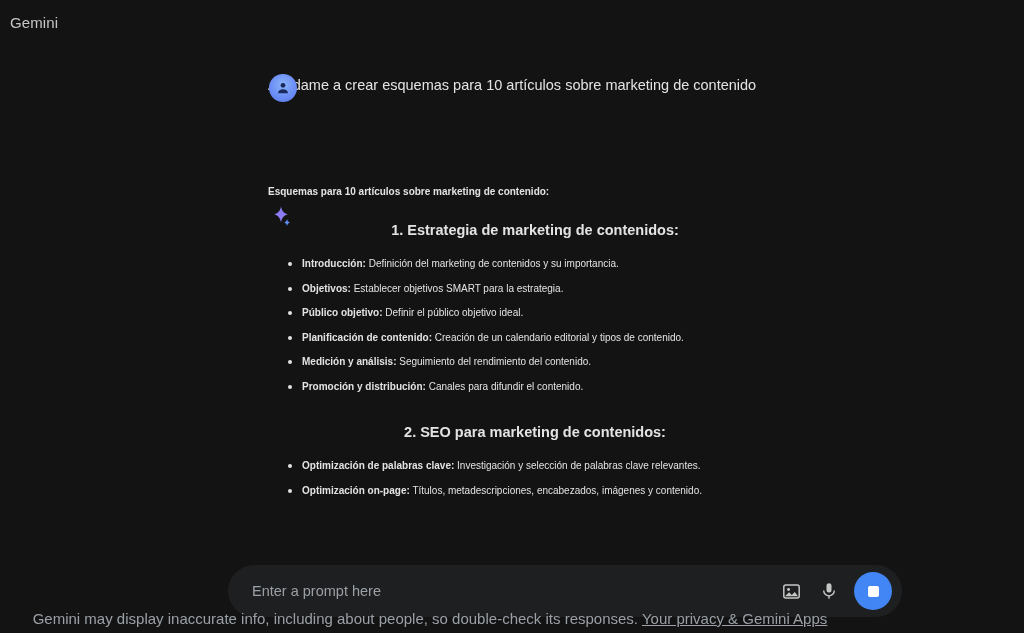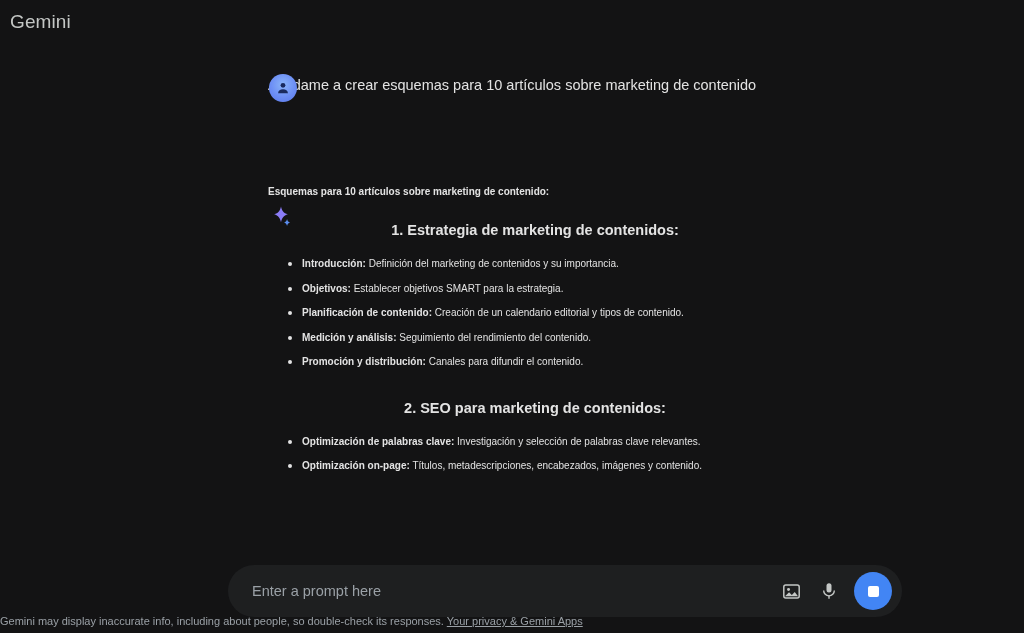--- a/index.html
+++ b/index.html
@@ -24,21 +24,21 @@
     position: absolute;
     top: 0; left: 0;
     width: 1024px;
     height: 44px;
     display: flex;
     align-items: center;
     padding-left: 10px;
     box-sizing: border-box;
   }
   .app-title {
-    font-size: 19px;
+    font-size: 15px;
     color: #c4c7c5;
     letter-spacing: 0.1px;
   }
 
   
   .convo {
     position: absolute;
     top: 44px;
     left: 0;
     width: 1024px;
@@ -208,21 +208,22 @@
     height: 11px;
     border-radius: 2px;
     background: #ffffff;
   }
 
   .disclaimer {
     position: absolute;
     bottom: 6px;
     left: 0;
     width: 860px;
-    font-size: 11px;
+    text-align: center;
+    font-size: 15px;
     color: #9aa0a6;
   }
   .disclaimer a {
     color: #9aa0a6;
     text-decoration: underline;
   }
 </style>
 </head>
 <body>
 
@@ -253,20 +254,21 @@
           </svg>
         </div>
 
         <div class="model-block">
           <div class="model-heading">Esquemas para 10 artículos sobre marketing de contenido:</div>
 
           <div class="section-heading">1. Estrategia de marketing de contenidos:</div>
           <ul class="bullets">
             <li><b>Introducción:</b><span> Definición del marketing de contenidos y su importancia.</span></li>
             <li><b>Objetivos:</b><span> Establecer objetivos SMART para la estrategia.</span></li>
+            <li><b>Público objetivo:</b><span> Definir el público objetivo ideal.</span></li>
             <li><b>Planificación de contenido:</b><span> Creación de un calendario editorial y tipos de contenido.</span></li>
             <li><b>Medición y análisis:</b><span> Seguimiento del rendimiento del contenido.</span></li>
             <li><b>Promoción y distribución:</b><span> Canales para difundir el contenido.</span></li>
           </ul>
 
           <div class="section-heading">2. SEO para marketing de contenidos:</div>
           <ul class="bullets">
             <li><b>Optimización de palabras clave:</b><span> Investigación y selección de palabras clave relevantes.</span></li>
             <li><b>Optimización on-page:</b><span> Títulos, metadescripciones, encabezados, imágenes y contenido.</span></li>
 

